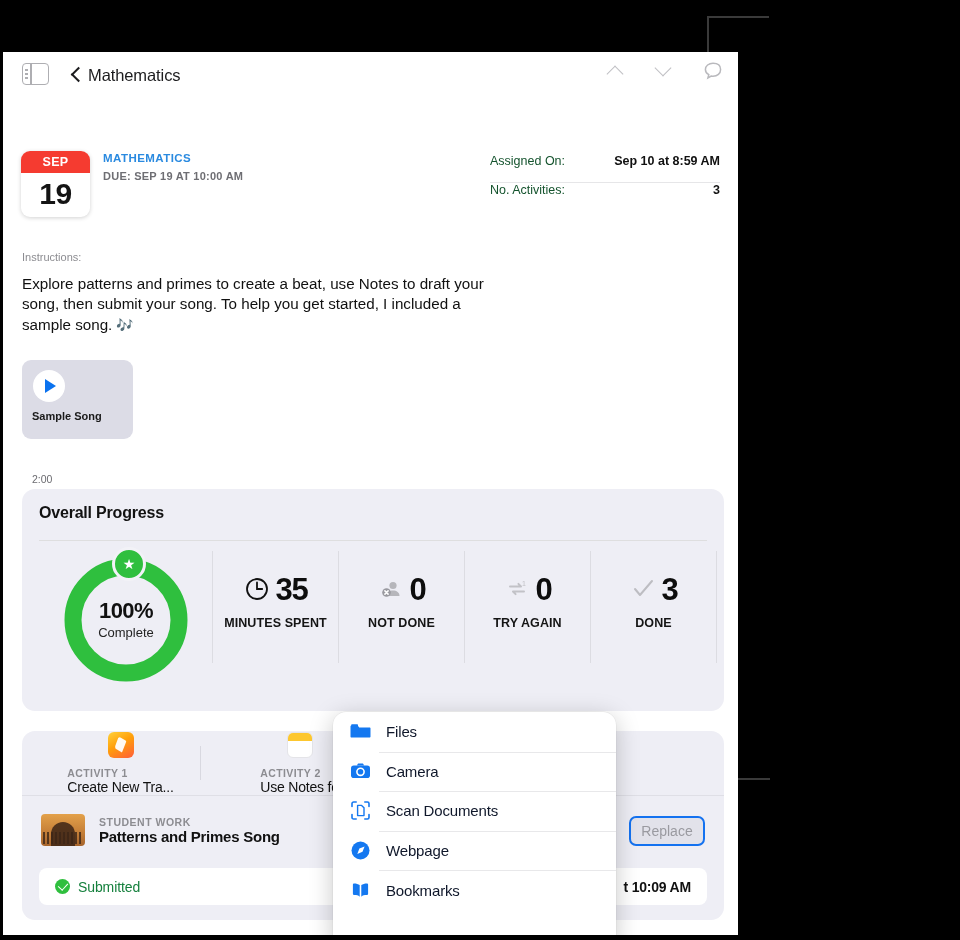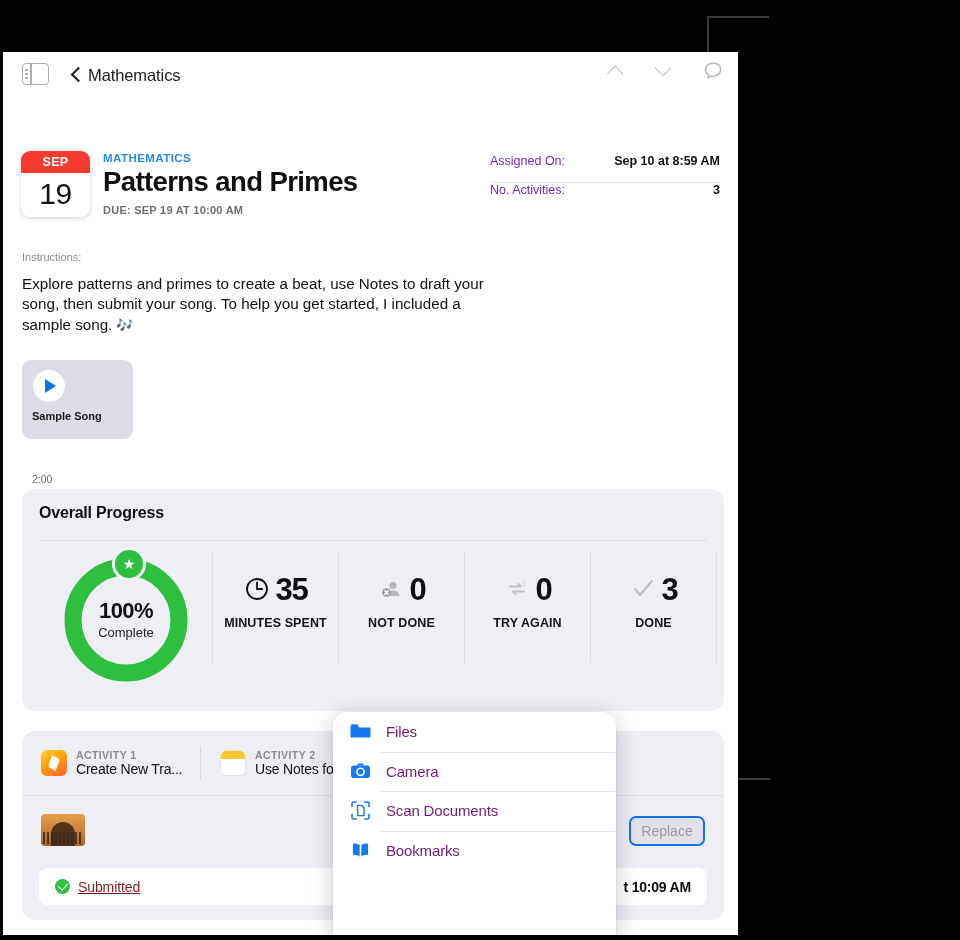--- a/index.html
+++ b/index.html
@@ -61,31 +61,31 @@
     position:absolute;left:18px;top:99px;width:69px;height:66px;background:#fff;
     border-radius:9px;overflow:hidden;
     box-shadow:0 1px 4px rgba(0,0,0,.18);
   }
   .date-badge .m{
     height:22px;background:#f53b30;color:#fff;font-size:12.5px;font-weight:bold;
     display:flex;align-items:center;justify-content:center;letter-spacing:.3px;
   }
   .date-badge .d{
     height:42px;display:flex;align-items:center;justify-content:center;
-    font-size:30px;font-weight:normal;color:#141414;letter-spacing:-.5px;
+    font-size:30px;font-weight:bold;color:#141414;letter-spacing:-.5px;
   }
 
   .title-block{position:absolute;left:100px;top:100px;}
   .subject{color:#2a8ae0;font-size:11.5px;font-weight:bold;letter-spacing:.45px;}
   .title{font-size:27.5px;font-weight:bold;color:#101010;letter-spacing:-.6px;margin-top:3px;line-height:1.12;}
   .due{font-size:11px;font-weight:bold;color:#6e6e73;letter-spacing:.25px;margin-top:6px;}
 
   .meta{position:absolute;left:487px;top:102px;width:230px;}
   .meta-row{display:flex;align-items:baseline;justify-content:space-between;height:28px;}
-  .meta-row .k{font-size:12.5px;color:#6d28d9;}
+  .meta-row .k{font-size:12.5px;color:#14532d;}
   .meta-row .v{font-size:12.5px;color:#111;font-weight:bold;}
   .meta-sep{height:1px;background:#e6e6e8;}
 
   
   .instr-label{position:absolute;left:19px;top:199px;font-size:11px;color:#8c8c91;}
   .instr-body{
     position:absolute;left:19px;top:222px;width:470px;
     font-size:15.2px;line-height:1.34;color:#111;
   }
   .note-emoji{font-size:14px;}
@@ -137,21 +137,21 @@
   .stat-lbl{font-size:12.5px;font-weight:bold;color:#141414;letter-spacing:.1px;margin-top:9px;}
   .stat-icon{width:28px;height:28px;}
   .stat-icon svg{display:block;}
 
   
   .act-card{
     position:absolute;left:19px;top:679px;width:702px;height:189px;
     background:#eeeef5;border-radius:13px;overflow:hidden;
   }
   .act-row{position:absolute;left:0;top:0;width:702px;height:64px;display:flex;align-items:center;}
-  .act-item{display:flex;align-items:center;gap:9px;padding-left:19px;width:178px;box-sizing:border-box;}
+  .act-item{display:flex;align-items:center;gap:9px;padding-left:19px;width:178px;box-sizing:border-box;flex-direction:column;}
   .act-sep{width:1px;height:34px;background:#d8d8e0;}
   .act-ico{width:26px;height:26px;border-radius:6px;flex:none;overflow:hidden;position:relative;}
   .ico-garageband{
     background:linear-gradient(150deg,#ffd23c 0%,#ff9f0a 45%,#ff5d3b 100%);
   }
   .ico-garageband::after{
     content:"";position:absolute;left:7px;top:5px;width:12px;height:16px;
     background:#fff;border-radius:50% 50% 45% 45%;
     clip-path:polygon(35% 0%,100% 28%,62% 100%,0% 72%);
     opacity:.95;
@@ -192,40 +192,40 @@
   }
   .sub-left{display:flex;align-items:center;gap:8px;}
   .check-circle{
     width:15px;height:15px;border-radius:50%;background:#2fbf3e;
     display:flex;align-items:center;justify-content:center;flex:none;
   }
   .check-circle::after{
     content:"";width:5px;height:8px;border-right:1.8px solid #fff;border-bottom:1.8px solid #fff;
     transform:rotate(42deg);margin-bottom:2px;
   }
-  .sub-txt{font-size:14px;color:#7f1d1d;letter-spacing:-.1px;text-decoration:underline;}
+  .sub-txt{font-size:14px;color:#15803d;letter-spacing:-.1px;}
   .sub-time{font-size:14px;font-weight:bold;color:#111;letter-spacing:-.2px;padding-left:28px;}
 
   
   .menu{
     position:absolute;left:330px;top:660px;width:283px;height:238px;
     background:#fff;border-radius:13px;
     box-shadow:0 5px 24px rgba(0,0,0,.22),0 0 0 .5px rgba(0,0,0,.06);
     overflow:hidden;z-index:40;
   }
   .menu-item{
     height:39.6px;display:flex;align-items:center;gap:15px;padding:0 16px;
     box-sizing:border-box;position:relative;
   }
   .menu-item+.menu-item::before{
     content:"";position:absolute;left:46px;right:0;top:0;height:1px;background:#e8e8ea;
   }
   .menu-item .mi-icon{width:22px;height:22px;flex:none;display:flex;align-items:center;justify-content:center;}
   .menu-item .mi-icon svg{display:block;}
-  .menu-item .mi-label{font-size:15px;color:#701a75;letter-spacing:-.15px;}
+  .menu-item .mi-label{font-size:15px;color:#0f172a;letter-spacing:-.15px;}
 </style>
 </head>
 <body>
 
 <div class="stage">
 
   <div class="callout" id="callout-top-v"></div>
   <div class="callout" id="callout-top-h"></div>
   <div class="callout" id="callout-right-h"></div>
 
@@ -254,21 +254,20 @@
       </div>
     </div>
 
     <div class="date-badge">
       <div class="m">SEP</div>
       <div class="d">19</div>
     </div>
 
     <div class="title-block">
       <div class="subject">MATHEMATICS</div>
-      <div class="title">Patterns and Primes</div>
       <div class="due">DUE: SEP 19 AT 10:00 AM</div>
     </div>
 
     <div class="meta">
       <div class="meta-row">
         <span class="k">Assigned On:</span>
         <span class="v">Sep 10 at 8:59 AM</span>
       </div>
       <div class="meta-sep"></div>
       <div class="meta-row">
@@ -379,20 +378,24 @@
           </span>
         </div>
       </div>
       <div class="act-divline"></div>
 
       <div class="work-row">
         <span class="work-thumb">
           <span class="arch"></span>
             <span class="bars"></span>
         </span>
+        <span class="work-txt">
+          <span class="work-k" style="display:block">STUDENT WORK</span>
+          <span class="work-n" style="display:block">Patterns and Primes Song</span>
+        </span>
       </div>
     </div>
 
     <div class="submitted-bar">
       <span class="sub-left">
         <span class="check-circle"></span>
         <span class="sub-txt">Submitted</span>
       </span>
       <span class="sub-time">t 10:09 AM</span>
     </div>
@@ -424,20 +427,29 @@
           <svg width="21" height="21" viewBox="0 0 21 21">
             <path d="M2 6.4V3.6c0-.9.7-1.6 1.6-1.6h2.6M14.8 2h2.6c.9 0 1.6.7 1.6 1.6v2.8M19 14.6v2.8c0 .9-.7 1.6-1.6 1.6h-2.6M6.2 19H3.6c-.9 0-1.6-.7-1.6-1.6v-2.8" fill="none" stroke="#1478f0" stroke-width="1.6" stroke-linecap="round"></path>
             <path d="M7.6 5.4h4l2.4 2.4v7.8H7.6z" fill="none" stroke="#1478f0" stroke-width="1.4" stroke-linejoin="round"></path>
           </svg>
         </span>
         <span class="mi-label">Scan Documents</span>
       </div>
       <div class="menu-item">
         <span class="mi-icon">
           <svg width="21" height="21" viewBox="0 0 21 21">
+              <circle cx="10.5" cy="10.5" r="9" fill="#1478f0"></circle>
+              <path d="M14.6 6.4l-2.1 5.3-5.2 2.2 2.1-5.4z" fill="#fff"></path>
+            </svg>
+        </span>
+        <span class="mi-label">Webpage</span>
+      </div>
+      <div class="menu-item">
+        <span class="mi-icon">
+          <svg width="21" height="21" viewBox="0 0 21 21">
               <path d="M9.7 5.1v11.6c-1.3-1.2-3.2-1.6-5.2-1.6-1 0-1.6-.4-1.6-1.3V4.6c0-.7.5-1.1 1.3-1.1 2 0 4.1.6 5.5 1.6z" fill="#1478f0"></path>
               <path d="M11.3 5.1v11.6c1.3-1.2 3.2-1.6 5.2-1.6 1 0 1.6-.4 1.6-1.3V4.6c0-.7-.5-1.1-1.3-1.1-2 0-4.1.6-5.5 1.6z" fill="#1478f0"></path>
             </svg>
         </span>
         <span class="mi-label">Bookmarks</span>
       </div>
     </div>
 
   </div>
 </div>

